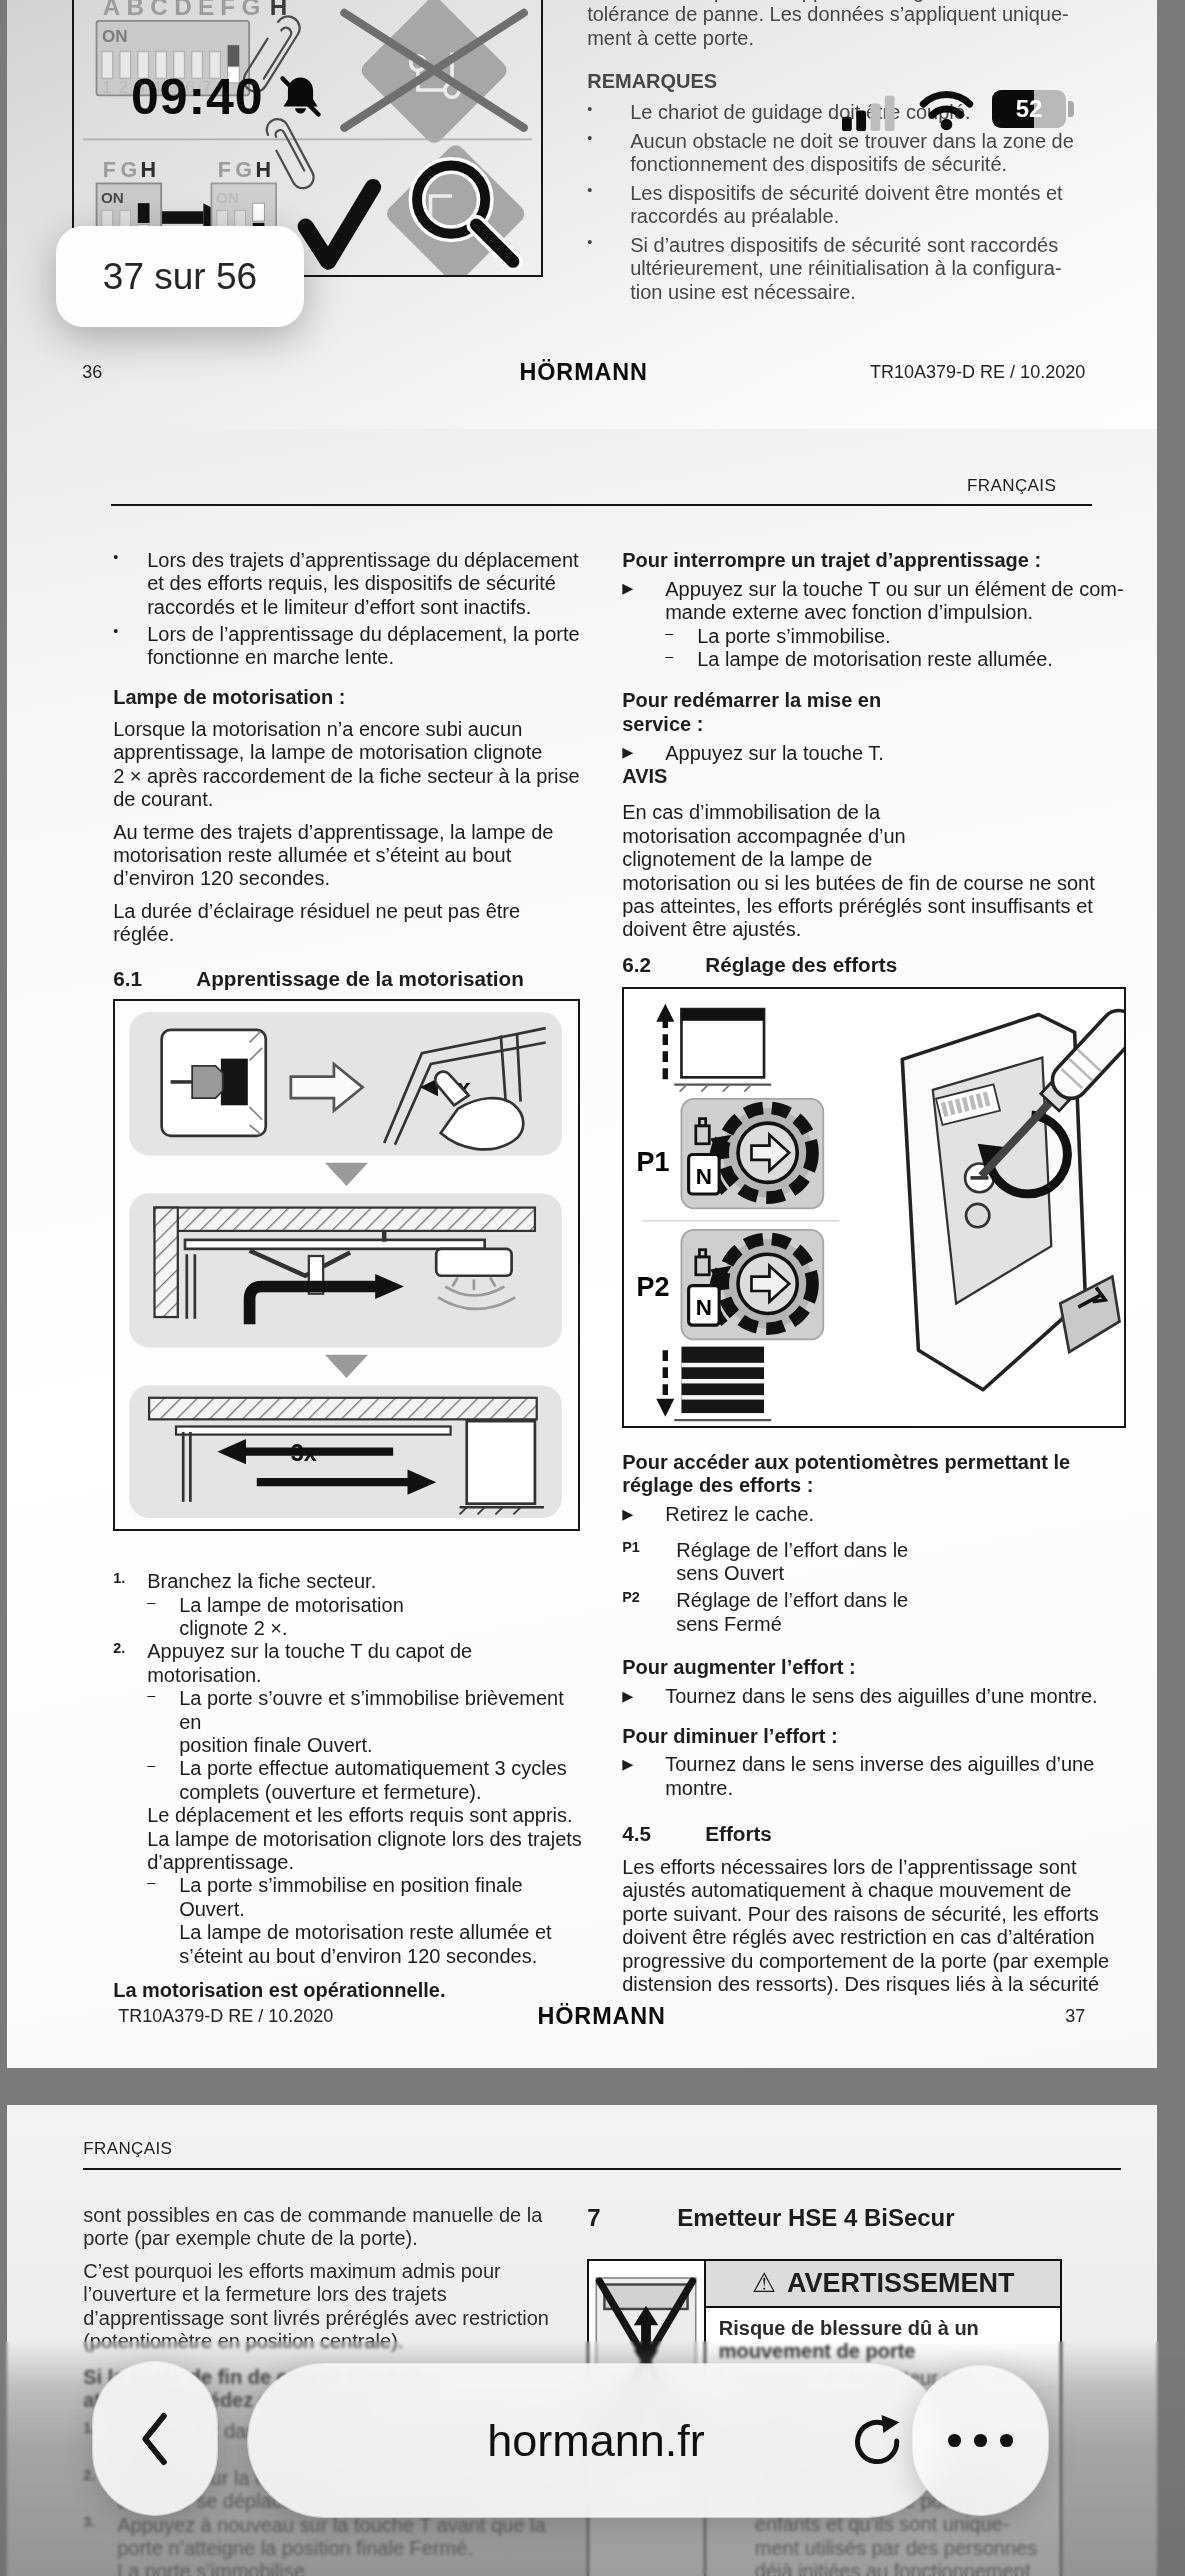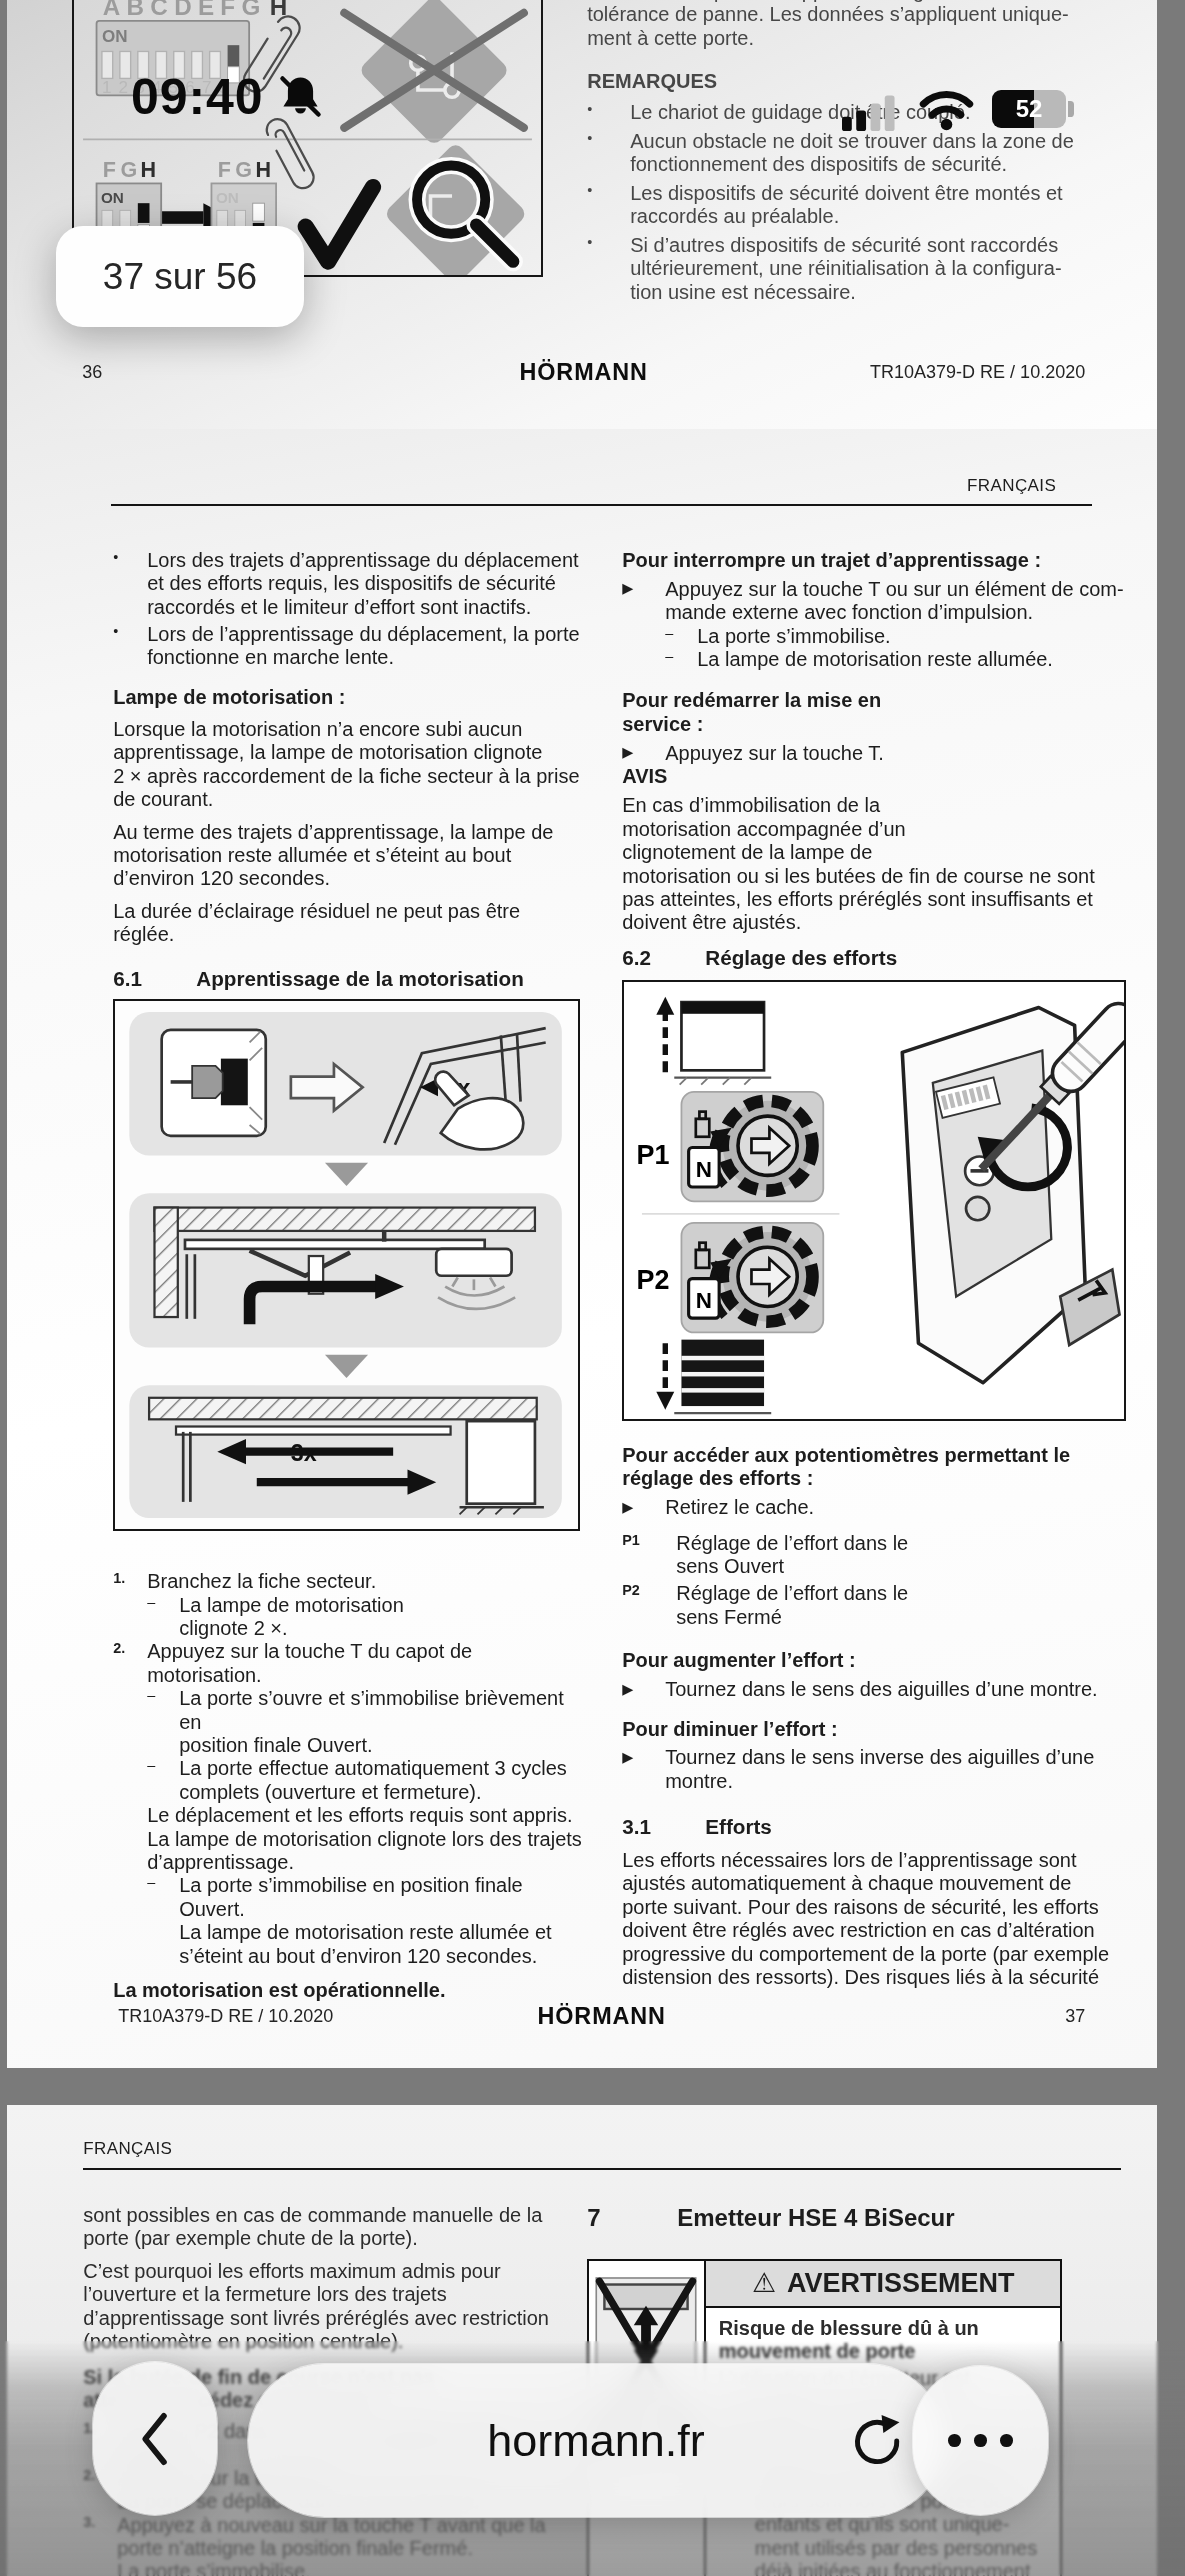--- a/index.html
+++ b/index.html
@@ -345,21 +345,21 @@
       <span class="mk">–</span>
       <span class="t">La lampe de motorisation reste allumée.</span>
       </div>
     <div class="t b" style="margin-top:18px">Pour redémarrer la mise en
 service :</div>
     <div class="li ar" style="margin-top:5.4px">
       <span class="mk">▶</span>
       <span class="t">Appuyez sur la touche T.</span>
       </div>
     <div class="t b" style="margin-top:0">AVIS</div>
-    <div class="t" style="margin-top:6px">En cas d’immobilisation de la
+    <div class="t" style="margin-top:13px">En cas d’immobilisation de la
 motorisation accompagnée d’un
 clignotement de la lampe de
 motorisation ou si les butées de fin de course ne sont
 pas atteintes, les efforts préréglés sont insuffisants et
 doivent être ajustés.</div>
     <div class="sec" style="margin-top:10.8px">
       <span class="num">6.2</span>
       <span>Réglage des efforts</span>
       </div>
 
@@ -474,21 +474,21 @@
       <span class="mk">▶</span>
       <span class="t">Tournez dans le sens des aiguilles d’une montre.</span>
       </div>
     <div class="t b" style="margin-top:16px">Pour diminuer l’effort :</div>
     <div class="li ar" style="margin-top:5.4px">
       <span class="mk">▶</span>
       <span class="t">Tournez dans le sens inverse des aiguilles d’une
 montre.</span>
       </div>
     <div class="sec" style="margin-top:21.6px">
-      <span class="num">3.1</span>
+      <span class="num">4.5</span>
       <span>Efforts</span>
       </div>
     <div class="t" style="margin-top:10.8px">Les efforts nécessaires lors de l’apprentissage sont
 ajustés automatiquement à chaque mouvement de
 porte suivant. Pour des raisons de sécurité, les efforts
 doivent être réglés avec restriction en cas d’altération
 progressive du comportement de la porte (par exemple
 distension des ressorts). Des risques liés à la sécurité</div>
   </div>
 

